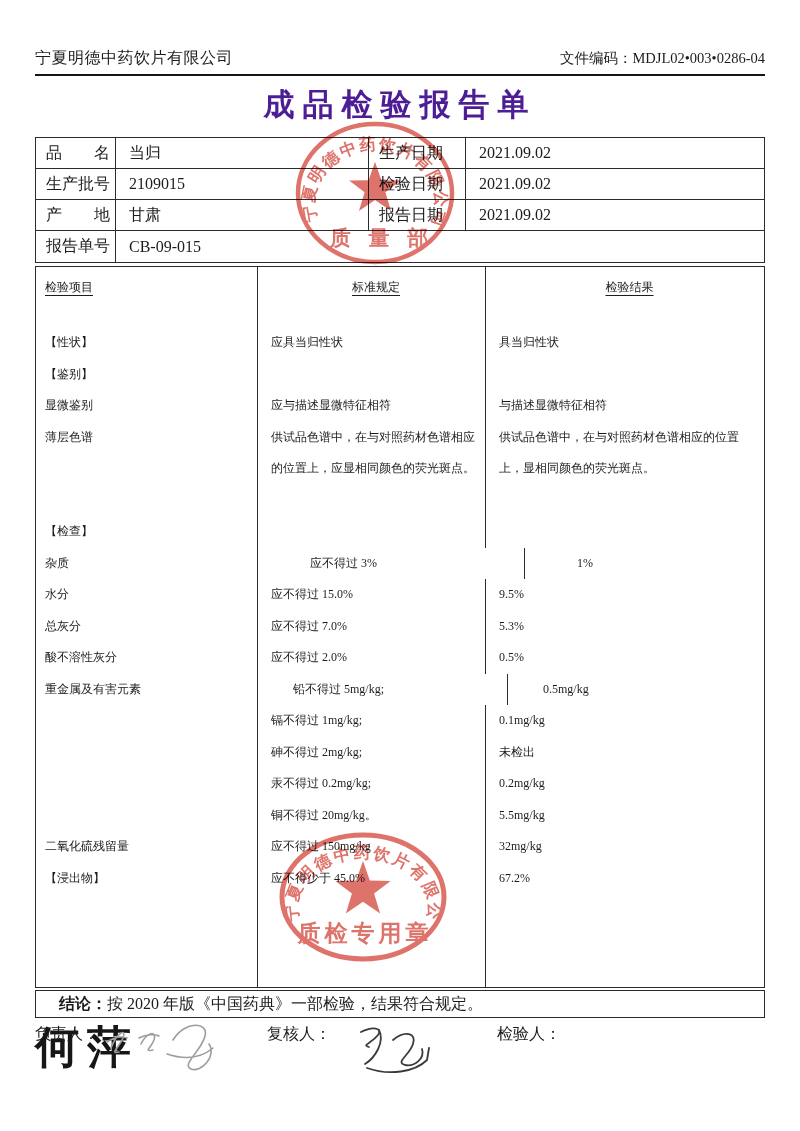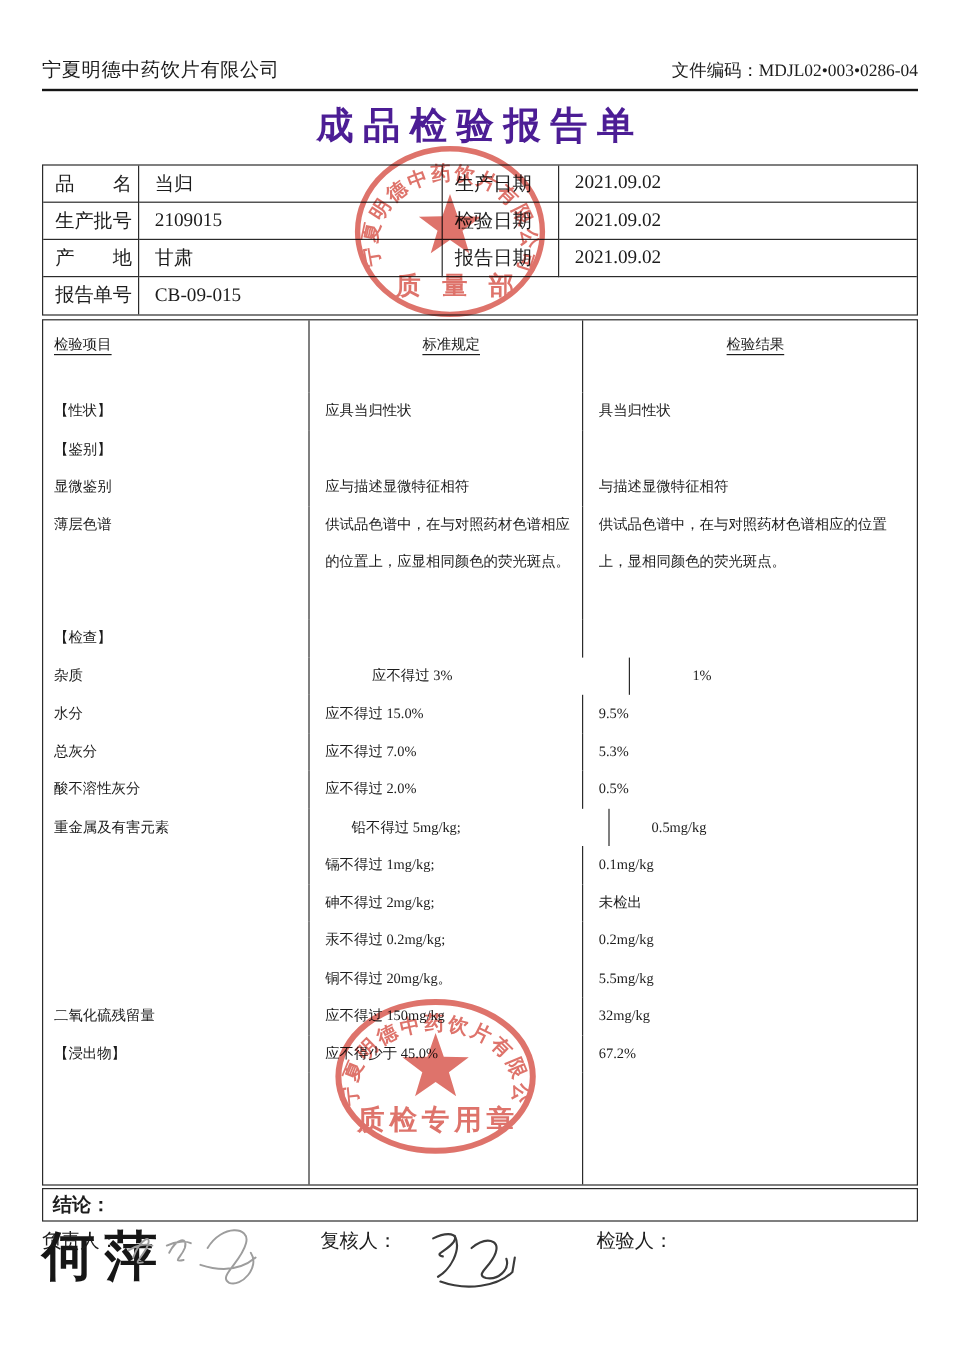--- a/index.html
+++ b/index.html
@@ -34,21 +34,21 @@
   .c1{padding-left:9px;border-right:1.5px solid #2b2b2b;}
   .c2{padding-left:13px;padding-right:4px;border-right:1.5px solid #2b2b2b;}
   .c3{padding-left:13px;padding-right:4px;}
   .hrow{height:60px;}
   .hrow .cell{padding-top:9px;line-height:22px;}
   .hrow .hc{text-decoration:underline;text-underline-offset:4px;}
   .hrow .c2,.hrow .c3{text-align:center;}
   
   .conclusion{position:absolute;left:35px;top:990px;width:730px;height:28px;
     border:1.5px solid #2b2b2b;box-sizing:border-box;display:flex;align-items:center;
-    padding-left:8px;font-size:16px;}
+    padding-left:23px;font-size:16px;}
   .conclusion .lab{font-weight:700;}
   
   .footer{position:absolute;left:35px;top:1018px;width:730px;height:80px;font-size:16px;}
   .sig-label{position:absolute;top:6px;white-space:nowrap;}
   .lab-resp{left:0;}
   .lab-rev{left:232px;}
   .lab-insp{left:462px;}
   .sig-svg{position:absolute;}
   .sig1{left:62px;top:-4px;}
   .sig2{left:308px;top:0px;}
@@ -183,20 +183,21 @@
       </div>
     <div class="frow">
       <div class="cell c1"></div>
       <div class="cell c2"></div>
       <div class="cell c3"></div>
     </div>
   </div>
 
   <div class="conclusion">
     <span class="lab">结论：</span>
+    <span>按 2020 年版《中国药典》一部检验，结果符合规定。</span>
   </div>
 
   <div class="footer">
     <span class="sig-label lab-resp">负责人：</span>
     <svg class="sig-svg sig1" width="150" height="62" viewBox="0 0 150 62">
       <g fill="none" stroke="#9d9d9d" stroke-width="1.6" stroke-linecap="round">
         <path d="M14,34 C20,18 30,14 26,24 C22,34 12,40 22,38 M10,28 C16,24 24,22 30,24"></path>
         <path d="M44,30 C50,18 60,16 57,26 C54,34 46,38 56,36 M42,24 C50,20 58,20 62,22"></path>
         <path d="M76,26 C88,6 112,8 108,22 C104,38 84,50 94,55 C104,59 120,42 112,30 M70,40 C88,46 104,44 116,34"></path>
       </g>

